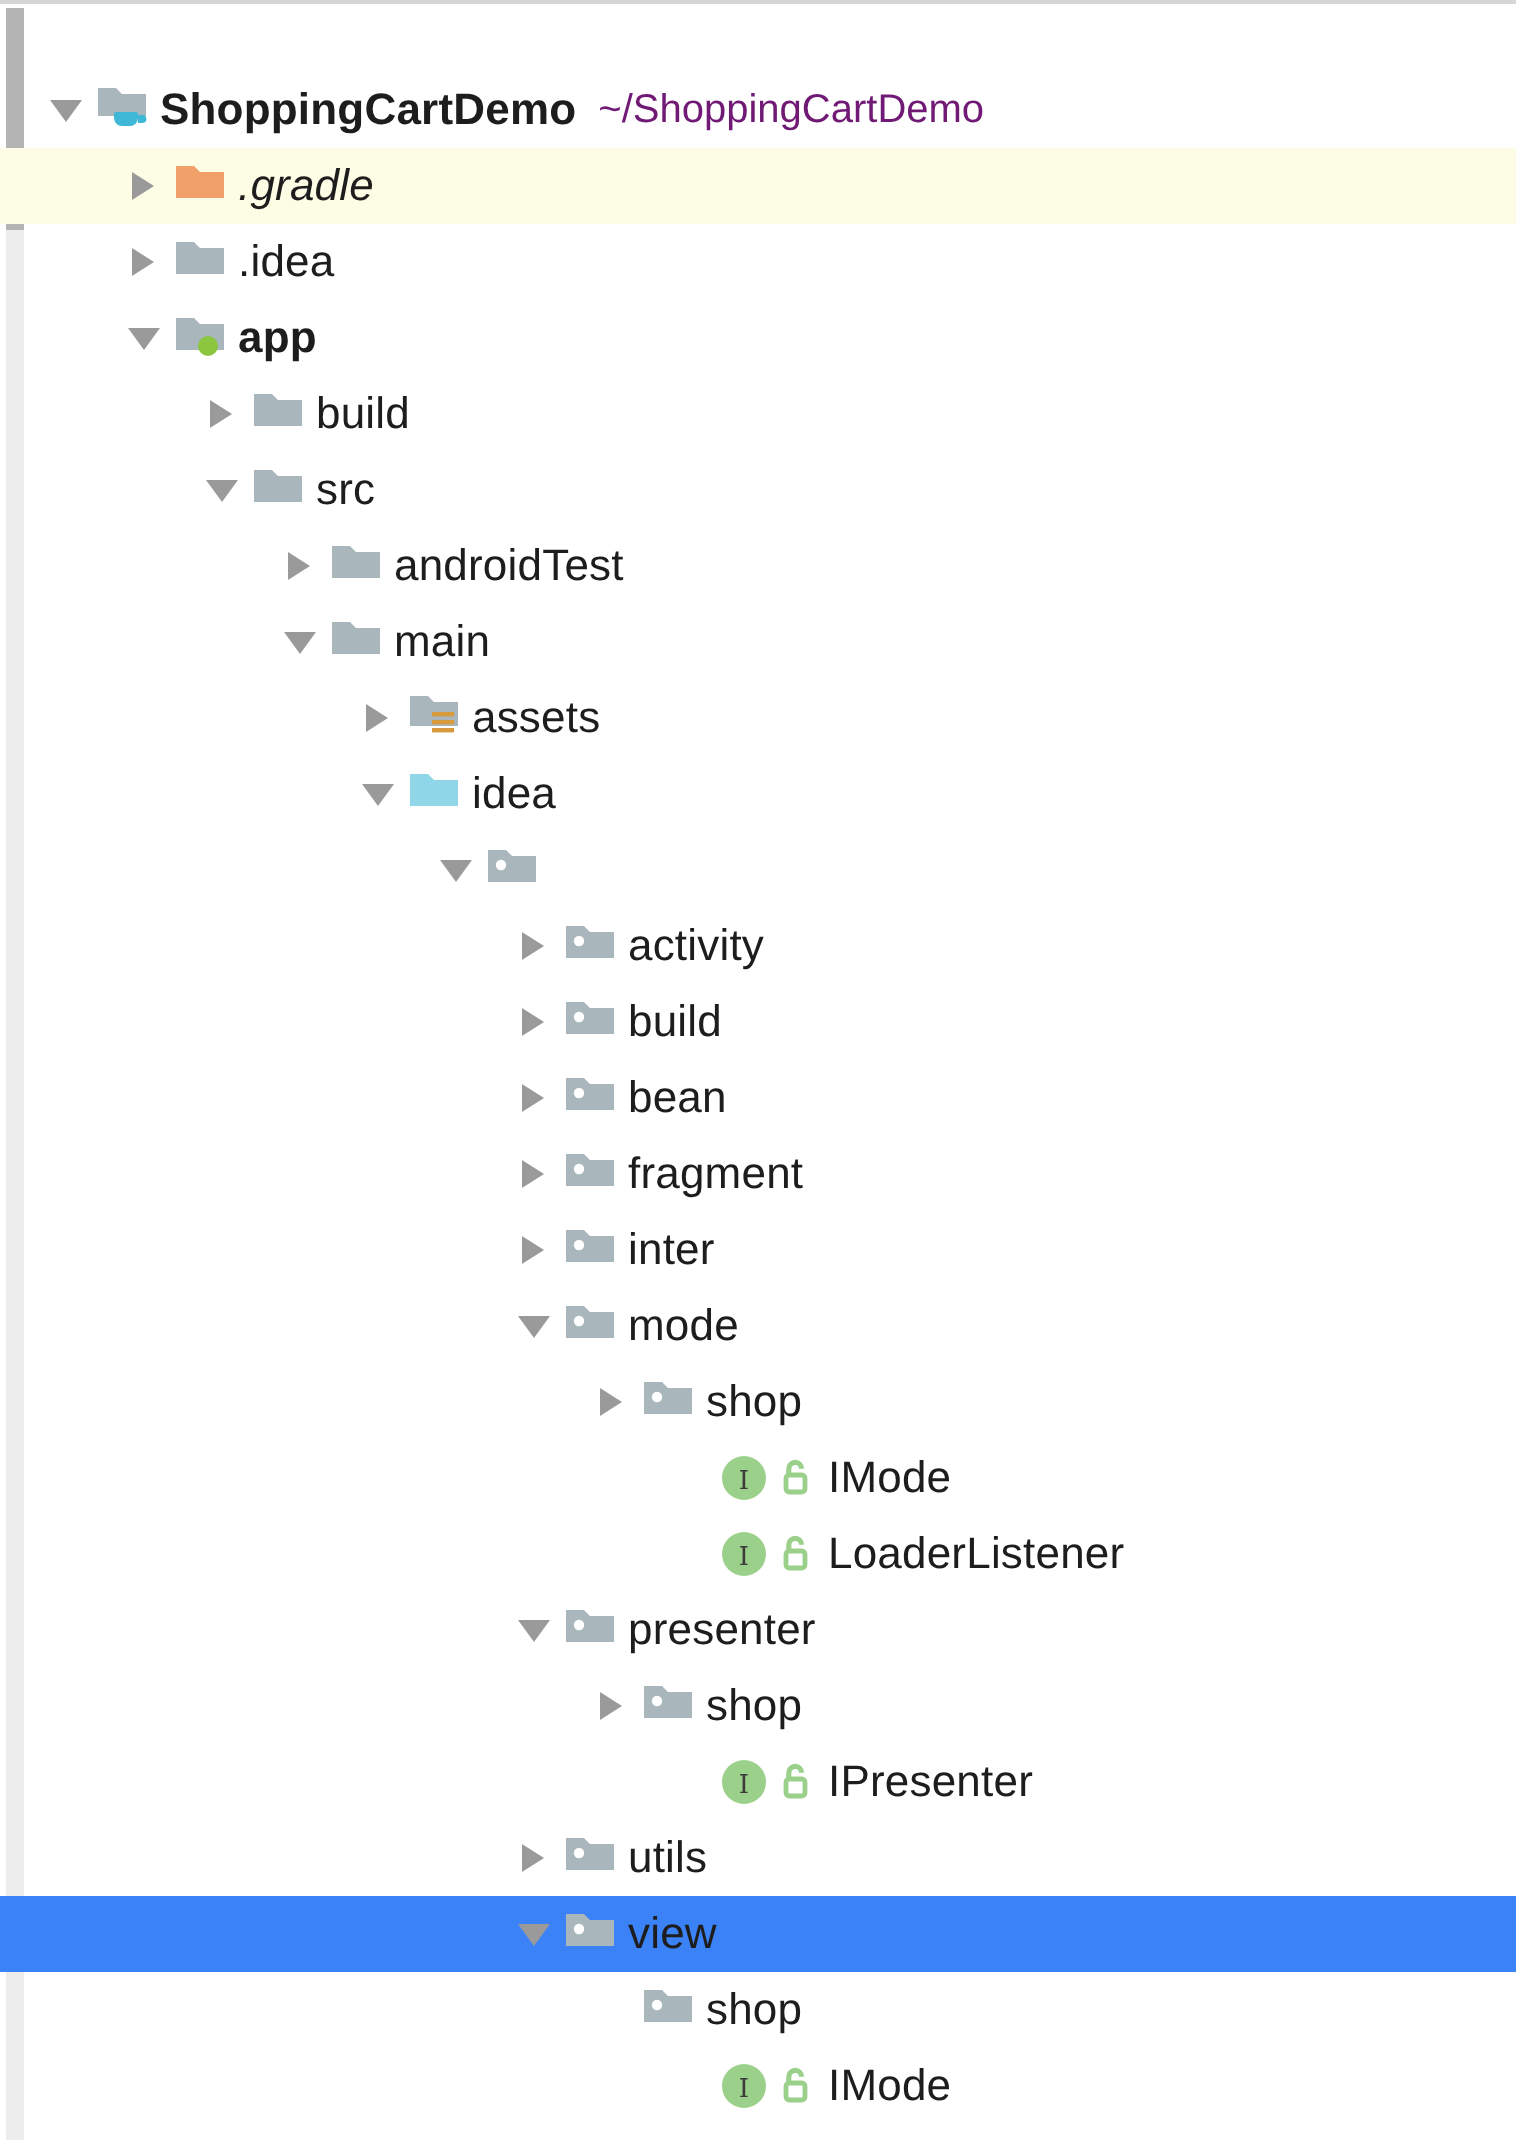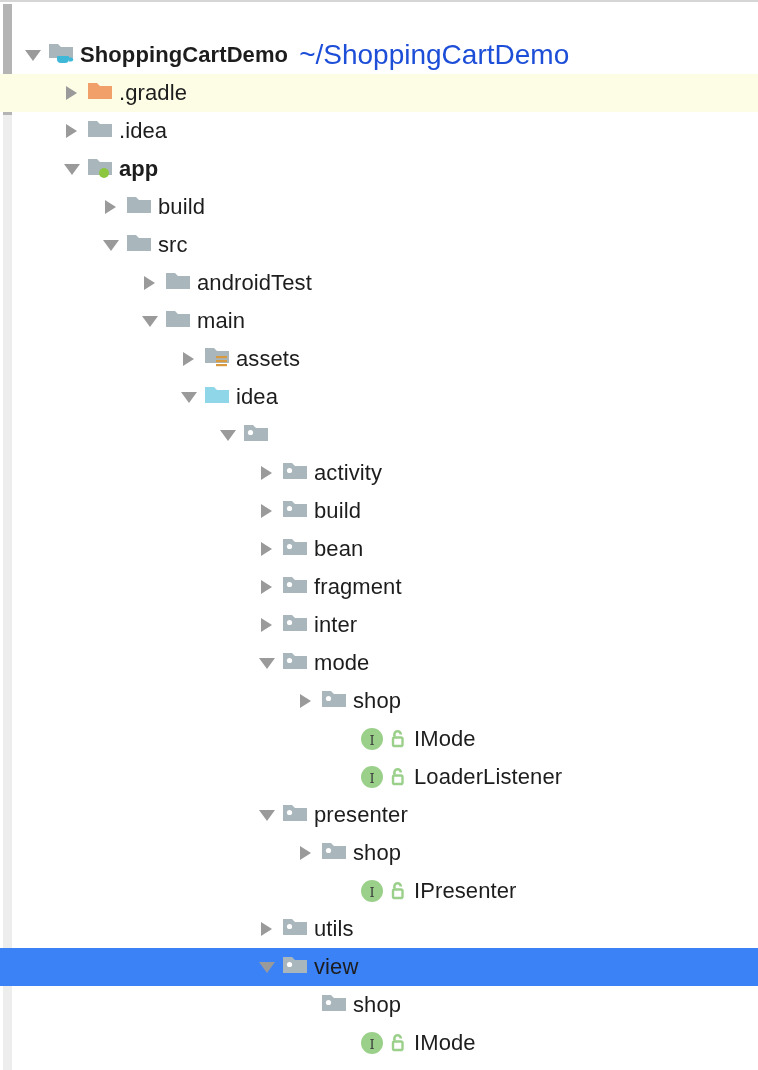--- a/index.html
+++ b/index.html
@@ -53,21 +53,21 @@
   }
   .tree-row {
     position: relative;
     height: 38px;
     display: flex;
     align-items: center;
     white-space: nowrap;
     box-sizing: border-box;
   }
   .tree-row.state-selected { background: #3b82f6; }
-  .tree-row.state-highlight { background: #fdfde6; }
+  .tree-row.state-highlight { background: #fdfde6; font-style: italic; }
 
   .row-indent { display: inline-block; flex: 0 0 auto; }
 
   
   .twisty {
     flex: 0 0 auto;
     width: 26px;
     height: 38px;
     position: relative;
   }
@@ -105,22 +105,22 @@
   .icon-wrap svg { display: block; }
 
   .label {
     font-size: 22px;
     color: #1d1d1d;
     letter-spacing: 0.1px;
     line-height: 26px;
   }
   .label.bold { font-weight: bold; }
   .path-suffix {
-    font-size: 28px;
-    color: #1d4ed8;
+    font-size: 20px;
+    color: #701a75;
     margin-left: 11px;
     line-height: 26px;
   }
 </style>
 </head>
 <body>
 
 <div id="project-tree-panel">
 
   <div id="scrollbar-track"></div>

